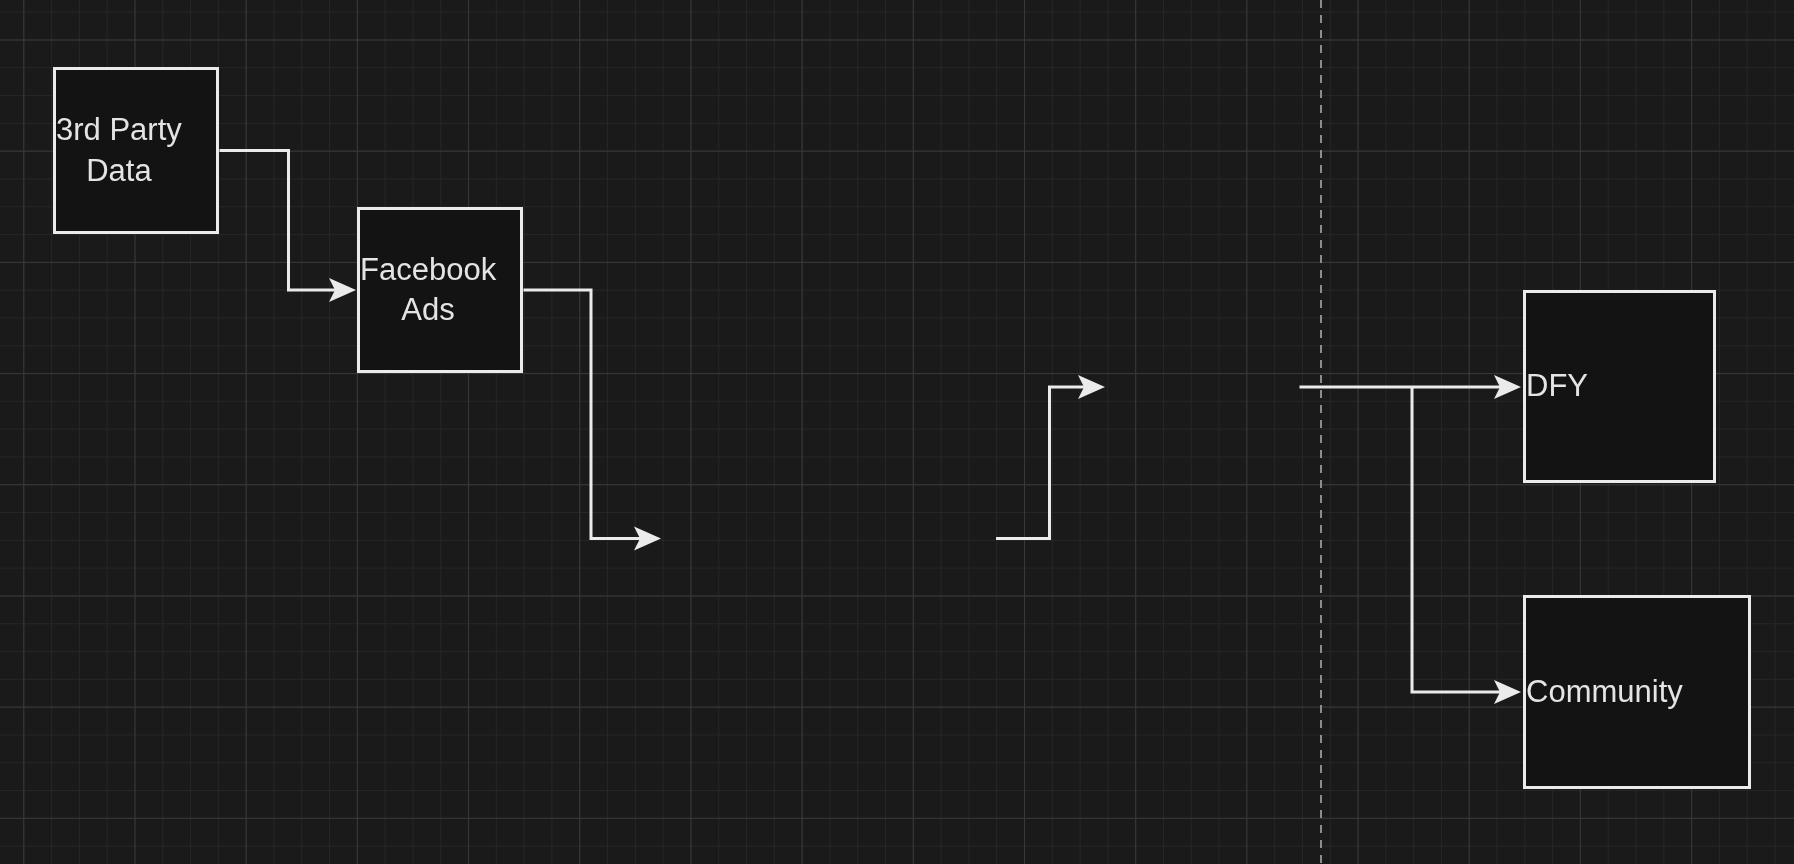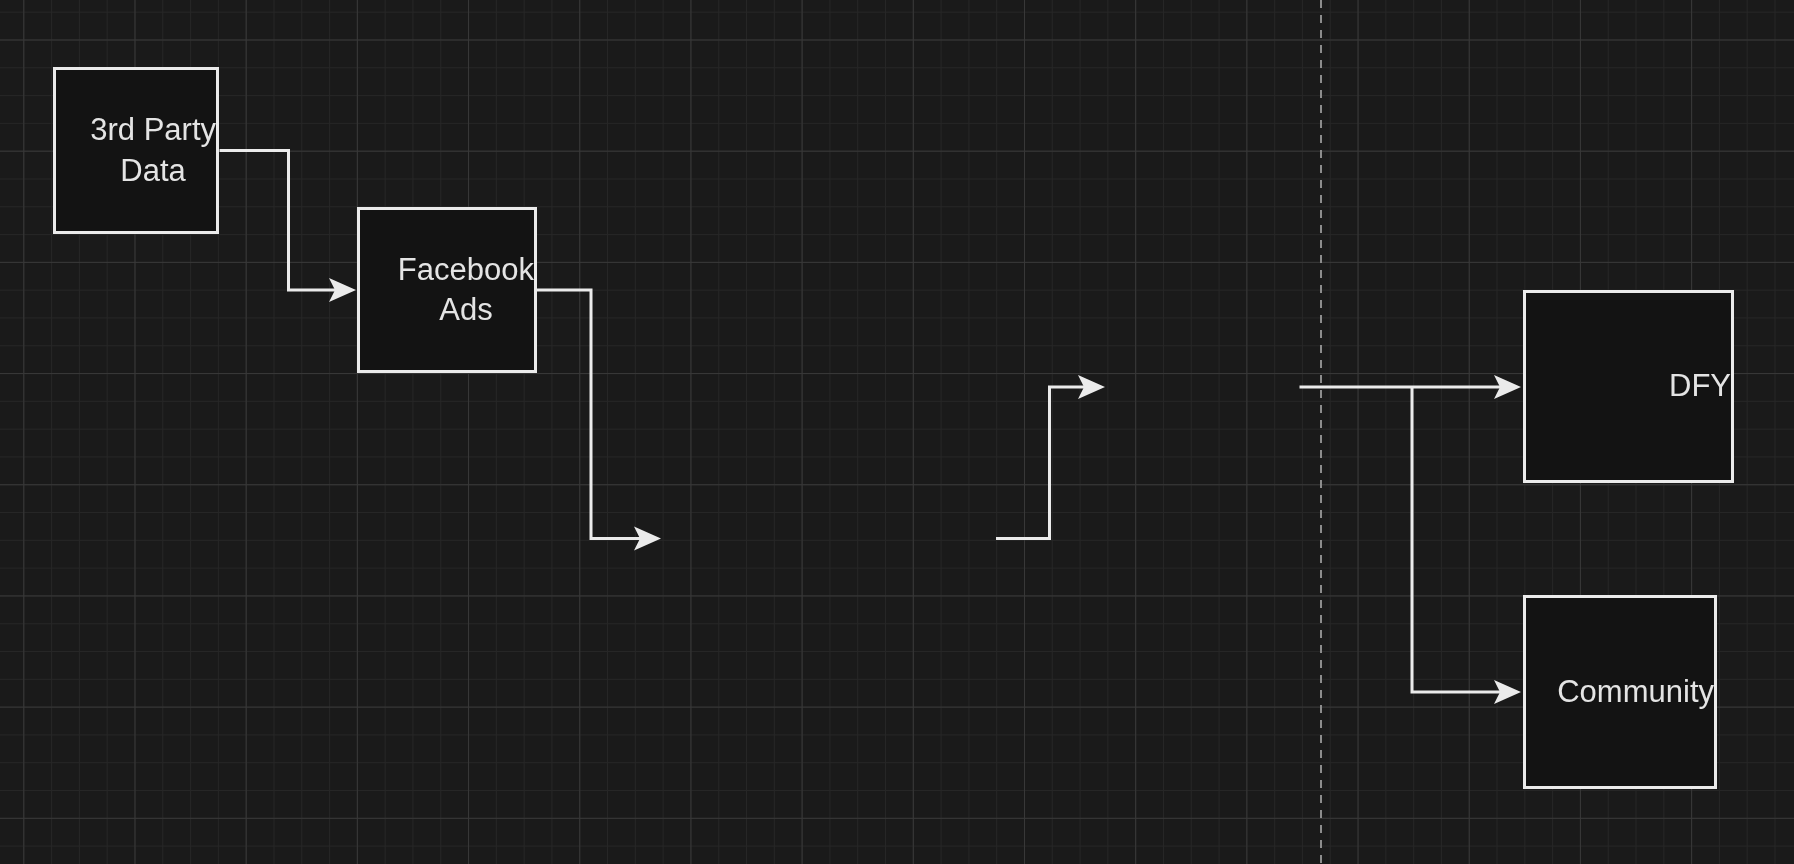--- a/index.html
+++ b/index.html
@@ -37,21 +37,21 @@
   .edges path { stroke: var(--connector); stroke-width: 3; fill: none; }
   .edges polygon { fill: var(--connector); stroke: none; }
   .divider-line { stroke: var(--divider); stroke-width: 2; }
   .node {
     position: absolute;
     box-sizing: border-box;
     border: 3px solid var(--shape-stroke);
     background: var(--node-fill);
     display: flex;
     align-items: center;
-    justify-content: flex-end;
+    justify-content: flex-start;
   }
   .node-label {
     color: var(--node-text);
     font-size: 31px;
     line-height: 1.3;
     text-align: center;
     white-space: pre-line;
     user-select: none;
   }
 </style>
@@ -88,28 +88,28 @@
     </g>
 
     <line class="divider-line" x1="1321" y1="0" x2="1321" y2="864" stroke-dasharray="8 7"></line>
   </svg>
 
   <div class="node" style="left:53px; top:67px; width:166px; height:167px;">
     <span class="node-label">3rd Party
 Data</span>
   </div>
 
-  <div class="node" style="left:357px; top:207px; width:180px; height:166px;">
+  <div class="node" style="left:357px; top:207px; width:166px; height:166px;">
     <span class="node-label">Facebook
 Ads</span>
   </div>
 
 
 
-  <div class="node" style="left:1523px; top:290px; width:211px; height:193px;">
+  <div class="node" style="left:1523px; top:290px; width:193px; height:193px;">
     <span class="node-label">DFY</span>
   </div>
 
-  <div class="node" style="left:1523px; top:595px; width:194px; height:194px;">
+  <div class="node" style="left:1523px; top:595px; width:228px; height:194px;">
     <span class="node-label">Community</span>
   </div>
 
 </div>
 
 </body></html>

